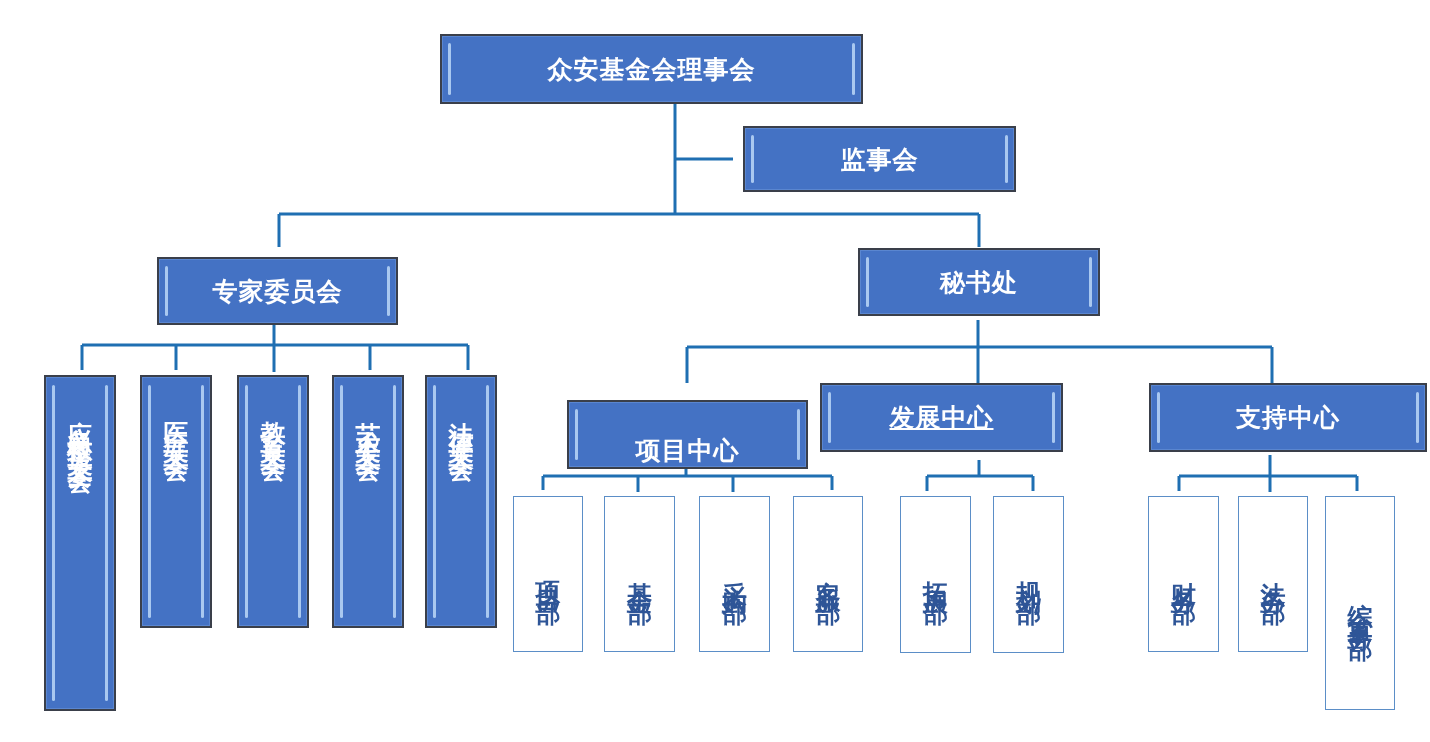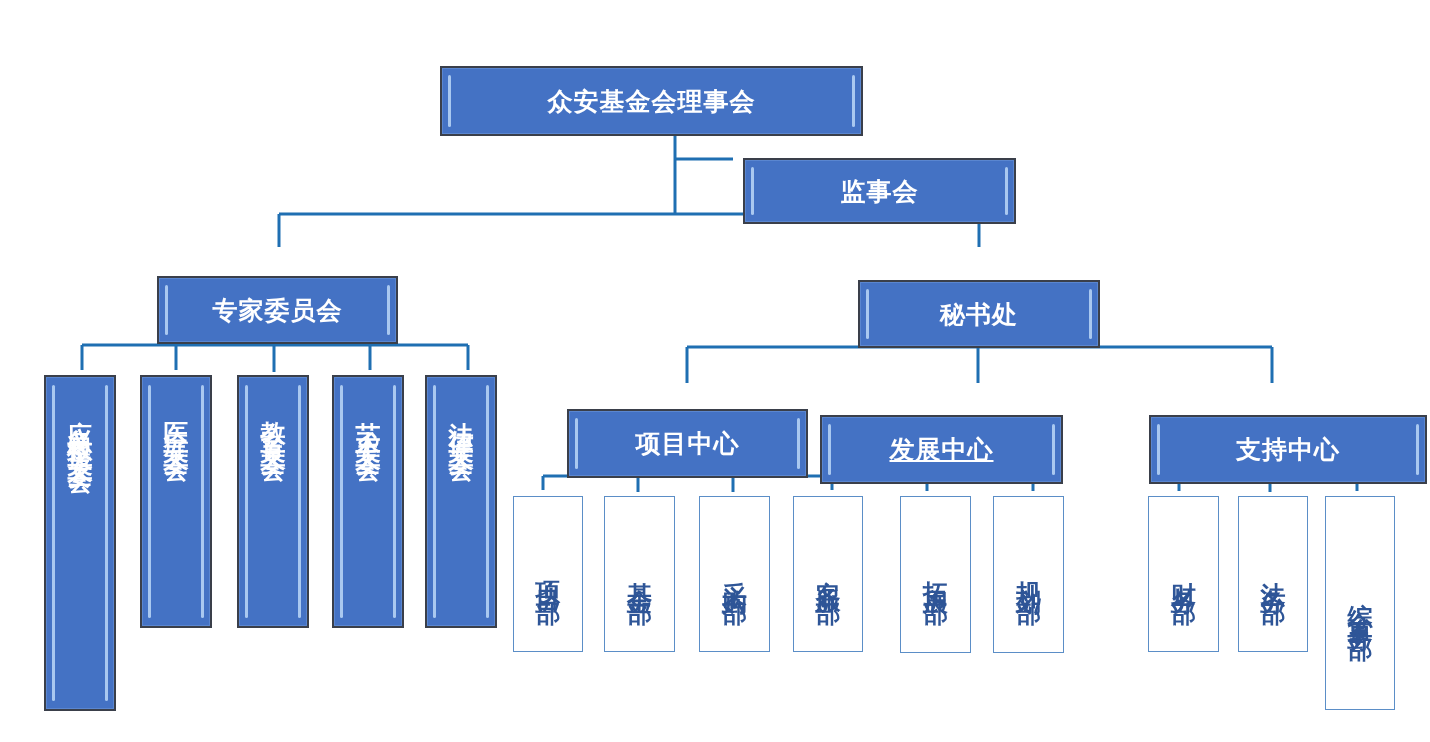--- a/index.html
+++ b/index.html
@@ -9,21 +9,21 @@
   .node { position:absolute; box-sizing:border-box; display:flex;
           align-items:center; justify-content:center; font-weight:bold; }
   .filled { background:#4472c4; border:2px solid #3a3f4a; color:#ffffff;
             box-shadow: inset 0 0 0 1px #5a86d0; }
   .filled::before, .filled::after { content:""; position:absolute; top:7px; bottom:7px;
             width:3px; background:#a9c8f0; border-radius:2px; }
   .filled::before { left:6px; }
   .filled::after { right:6px; }
   .vfilled::before, .vfilled::after { top:8px; bottom:8px; }
   .outline { background:#ffffff; border:1.5px solid #5b8ec7; color:#2e5597; }
-  .htext { font-size:25px; letter-spacing:1px;margin-top:32px; }
+  .htext { font-size:25px; letter-spacing:1px; }
   .vtext { writing-mode:vertical-rl; text-orientation:upright; font-size:25px;
            letter-spacing:9px; line-height:1; }
   .vtext.small { letter-spacing:8px; }
 </style>
 </head>
 <body>
 
 <svg id="lines">
   <g stroke="#1f6fb2" stroke-width="3" fill="none">
 
@@ -65,21 +65,21 @@
 </svg>
 
 <div class="node filled htext" style="left:440px;top:34px;width:423px;height:70px;">
   <span>众安基金会理事会</span>
 </div>
 
 <div class="node filled htext" style="left:743px;top:126px;width:273px;height:66px;font-family:Liberation Serif, serif;">
   <span>监事会</span>
 </div>
 
-<div class="node filled htext" style="left:157px;top:244px;width:241px;height:68px;">
+<div class="node filled htext" style="left:157px;top:257px;width:241px;height:68px;">
   <span>专家委员会</span>
 </div>
 
 <div class="node filled htext" style="left:858px;top:248px;width:242px;height:68px;">
   <span>秘书处</span>
 </div>
 
 <div class="node filled vfilled" style="left:44px;top:375px;width:72px;height:336px;align-items:flex-start;padding-top:24px;">
   <span class="vtext small">应急救援专委会</span>
 </div>
@@ -89,21 +89,21 @@
 <div class="node filled vfilled" style="left:237px;top:375px;width:72px;height:253px;align-items:flex-start;padding-top:24px;">
   <span class="vtext">教育专委会</span>
 </div>
 <div class="node filled vfilled" style="left:332px;top:375px;width:72px;height:253px;align-items:flex-start;padding-top:24px;">
   <span class="vtext">艺术专委会</span>
 </div>
 <div class="node filled vfilled" style="left:425px;top:375px;width:72px;height:253px;align-items:flex-start;padding-top:24px;">
   <span class="vtext">法律专委会</span>
 </div>
 
-<div class="node filled htext" style="left:567px;top:377px;width:241px;height:69px;">
+<div class="node filled htext" style="left:567px;top:400px;width:241px;height:69px;align-items:flex-end;">
   <span>项目中心</span>
 </div>
 <div class="node filled htext" style="left:820px;top:383px;width:243px;height:69px;text-decoration:underline;">
   <span>发展中心</span>
 </div>
 <div class="node filled htext" style="left:1149px;top:383px;width:278px;height:69px;">
   <span>支持中心</span>
 </div>
 
 <div class="node outline" style="left:513px;top:496px;width:70px;height:156px;">

